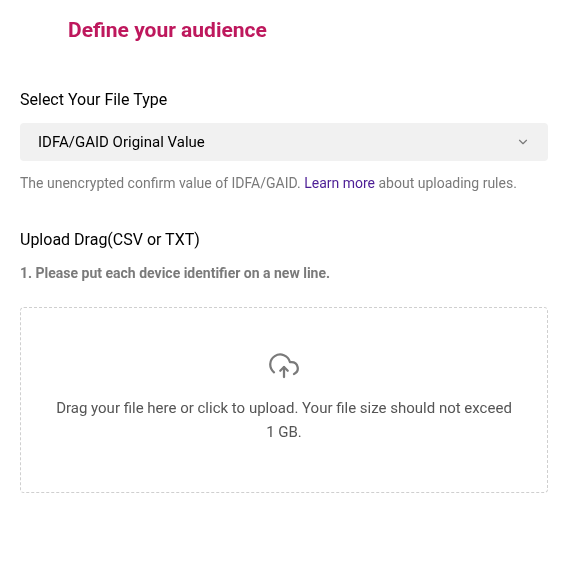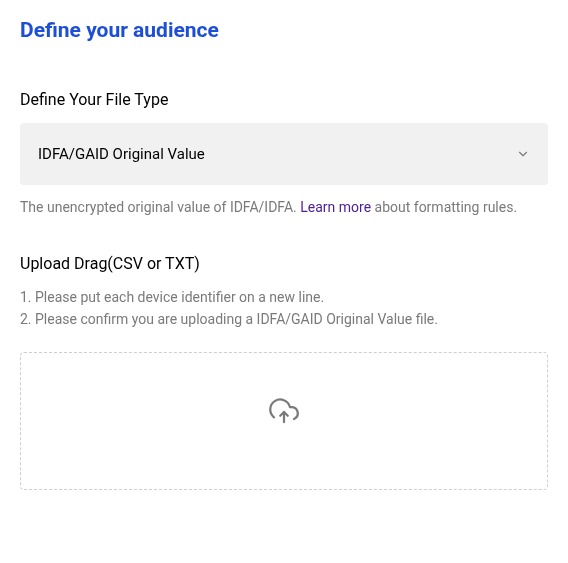--- a/index.html
+++ b/index.html
@@ -6,35 +6,36 @@
     body {
       font-family: -apple-system, BlinkMacSystemFont, "Segoe UI", Roboto, Helvetica, Arial, sans-serif;
       background: #fff;
       color: #000;
       width: 568px;
       padding: 18px 20px 20px 20px;
     }
     .page-title {
       font-size: 21px;
       font-weight: 700;
-      color: #1d4ed8;
+      color: #be185d;
       margin-bottom: 48px;
+      margin-left: 48px;
     }
     .section-label {
       font-size: 16px;
       font-weight: 400;
       color: #000;
       margin-bottom: 14px;
     }
     .select-box {
       width: 100%;
       background: #f1f1f1;
       border: none;
       border-radius: 4px;
-      height: 62px;
+      height: 38px;
       display: flex;
       align-items: center;
       justify-content: space-between;
       padding: 4px 18px;
       cursor: pointer;
       margin-bottom: 12px;
     }
     .select-value {
       font-size: 15px;
       color: #000;
@@ -54,21 +55,21 @@
       color: #4c1d95;
       text-decoration: none;
       cursor: pointer;
     }
     .instructions {
       font-size: 14px;
       color: #7a7a7a;
       line-height: 1.55;
       margin-bottom: 22px;
     }
-    .instructions .row { display: block; }
+    .instructions .row { display: block; font-weight: bold; }
     .dropzone {
       width: 100%;
       border: 1px dashed #cfcfcf;
       border-radius: 4px;
       padding: 44px 20px 48px;
       text-align: center;
       cursor: pointer;
     }
     .upload-icon {
       display: inline-flex;
@@ -82,43 +83,43 @@
       line-height: 1.6;
       max-width: 460px;
       margin: 0 auto;
     }
   </style>
 </head>
 <body>
 
 <h1 class="page-title">Define your audience</h1>
 
-<div class="section-label">Define Your File Type</div>
+<div class="section-label">Select Your File Type</div>
 
 <div class="select-box">
   <span class="select-value">IDFA/GAID Original Value</span>
   <span class="chevron">
     <svg width="14" height="14" viewBox="0 0 24 24" fill="none" stroke="currentColor" stroke-width="2" stroke-linecap="round" stroke-linejoin="round">
       <polyline points="6 9 12 15 18 9"></polyline>
     </svg>
   </span>
 </div>
 
 <div class="helper-text">
-  <span>The unencrypted original value of IDFA/IDFA. </span><a>Learn more</a><span> about formatting rules.</span>
+  <span>The unencrypted confirm value of IDFA/GAID. </span><a>Learn more</a><span> about uploading rules.</span>
 </div>
 
 <div class="section-label">Upload Drag(CSV or TXT)</div>
 
 <div class="instructions">
   <span class="row">1. Please put each device identifier on a new line.</span>
-  <span class="row">2. Please confirm you are uploading a IDFA/GAID Original Value file.</span>
 </div>
 
 <div class="dropzone">
   <div class="upload-icon">
     <svg width="30" height="30" viewBox="0 0 24 24" fill="none" stroke="currentColor" stroke-width="1.8" stroke-linecap="round" stroke-linejoin="round">
       <path d="M20 17.58A5 5 0 0 0 18 8h-1.26A8 8 0 1 0 4 16.25"></path>
       <line x1="12" y1="12" x2="12" y2="20"></line>
       <polyline points="9 15 12 12 15 15"></polyline>
     </svg>
   </div>
+  <div class="drop-text">Drag your file here or click to upload. Your file size should not exceed 1 GB.</div>
 </div>
 
 </body></html>

